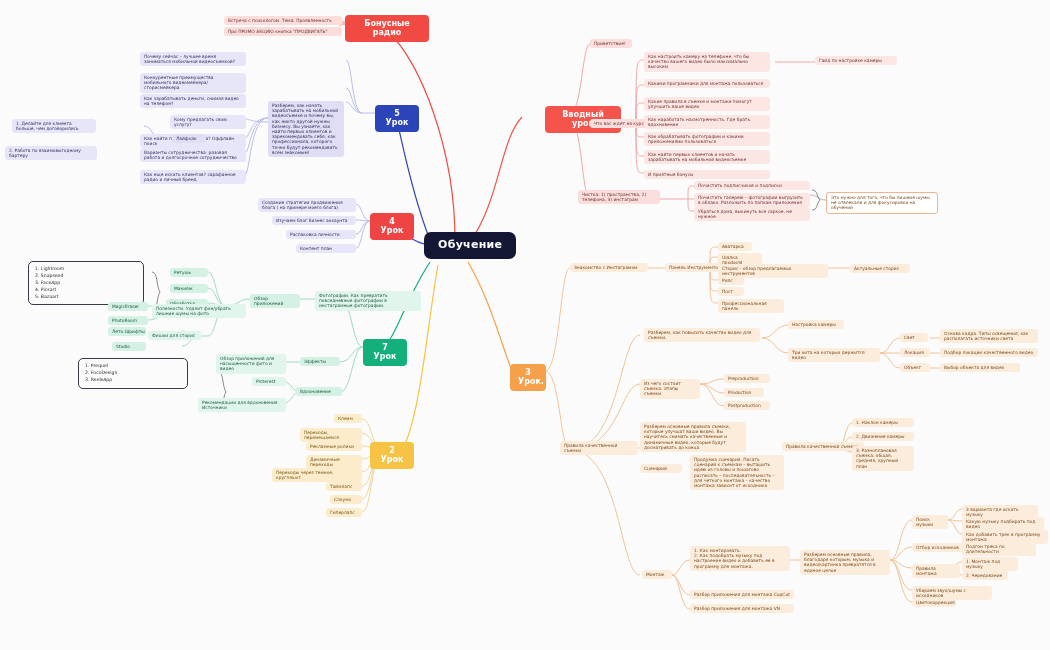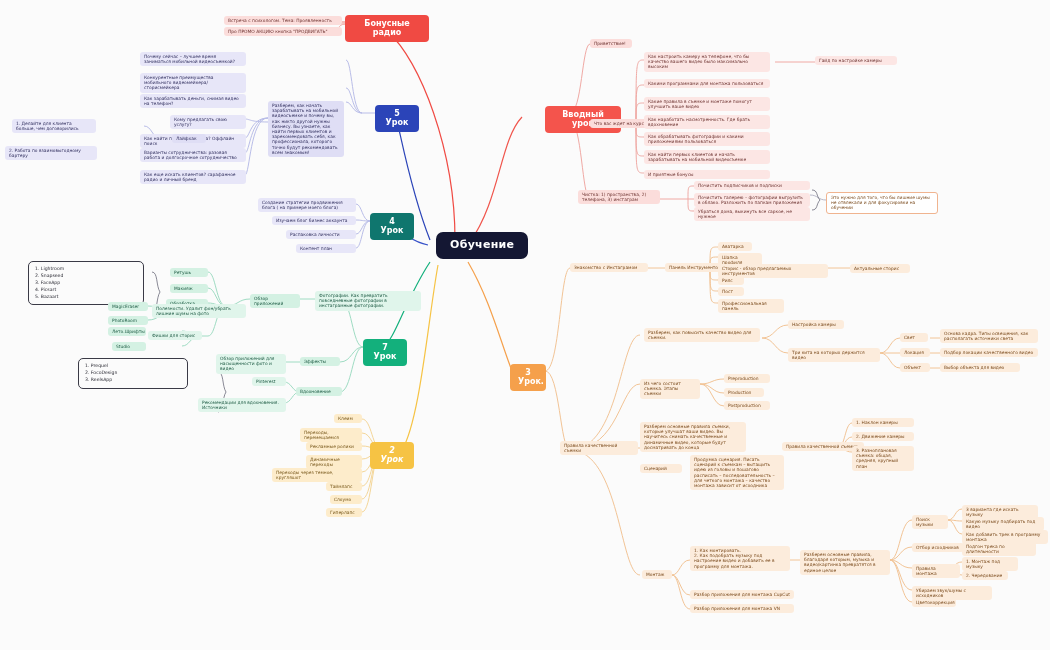--- a/index.html
+++ b/index.html
@@ -7,24 +7,24 @@
   #canvas{position:relative;width:1050px;height:650px;overflow:hidden;background:#fbfbfb;}
   #wires{position:absolute;left:0;top:0;width:1050px;height:650px;pointer-events:none;}
   .node{position:absolute;box-sizing:border-box;line-height:1.18;
         border-radius:3px;padding:2px 4px;white-space:normal;}
   .root{background:#141733;color:#ffffff;border-radius:7px;
         font-size:11px;font-weight:bold;padding:7px 14px;letter-spacing:.3px;}
   .lvl1{color:#ffffff;font-weight:bold;font-size:8px;border-radius:4px;padding:4px 8px;text-align:center;}
   .c-red{background:#f04a43;}
   .c-redb{background:#f4544c;}
   .c-blue{background:#2b44b8;}
-  .c-blue2{background:#0f766e;}
+  .c-blue2{background:#ef4444;}
   .c-green{background:#13b07c;}
   .c-orange{background:#f5a04b;}
-  .c-yellow{background:#f6c344;font-style:italic;}
+  .c-yellow{background:#f6c344;}
   .leaf{font-size:4.4px;}
   .pink{background:#fbdddb;color:#6d3330;}
   .pinkl{background:#fce6e4;color:#6d3330;}
   .violet{background:#dfdef5;color:#32305f;}
   .violetl{background:#e7e6f8;color:#32305f;}
   .mint{background:#d4f1e3;color:#1c5a43;}
   .mintl{background:#e0f5eb;color:#1c5a43;}
   .peachl{background:#fcecdc;color:#7a4a1c;}
   .cream{background:#fdeccb;color:#77571a;}
   .plain{background:transparent;color:#2a2a33;border:1px solid #3a3a46;border-radius:5px;padding:4px 6px;}
@@ -160,21 +160,21 @@
       <path d="M948 568 C955 568 955 562 962 562" stroke="#f2c496"></path>
       <path d="M948 568 C955 568 955 575 962 575" stroke="#f2c496"></path>
     </g>
     <g fill="none" stroke="#6b6b7a" stroke-width="0.8">
       <path d="M152 272 C158 272 156 286 160 292 C156 298 158 312 152 312"></path>
       <path d="M218 372 C224 372 222 386 226 392 C222 398 224 412 218 412"></path>
       <path d="M812 190 C818 190 816 196 820 200 C816 204 818 210 812 210"></path>
     </g>
   </svg>
 
-  <div class="node root" style="left:436px;top:232px;">Обучение</div>
+  <div class="node root" style="left:424px;top:232px;">Обучение</div>
 
   <div class="node lvl1 c-red" style="left:345px;top:15px;width:84px;">Бонусные радио</div>
   <div class="node leaf pink" style="left:224px;top:16px;width:118px;">Встреча с психологом. Тема: Проявленность</div>
   <div class="node leaf pink" style="left:224px;top:27px;width:118px;">Про ПРОМО АКЦИЮ кнопка "ПРОДВИГАТЬ"</div>
 
   <div class="node lvl1 c-redb" style="left:533px;top:106px;width:76px;margin-left:12px;">Вводный урок</div>
   <div class="node leaf pink" style="left:590px;top:39px;width:42px;">Приветствие!</div>
   <div class="node leaf pink" style="left:590px;top:119px;width:64px;">Что вас ждет на курсе?</div>
   <div class="node leaf pinkl" style="left:644px;top:52px;width:126px;">Как настроить камеру на телефоне, что бы качество вашего видео было максимально высоким</div>
   <div class="node leaf pinkl" style="left:644px;top:79px;width:126px;">Какими программами для монтажа пользоваться</div>

